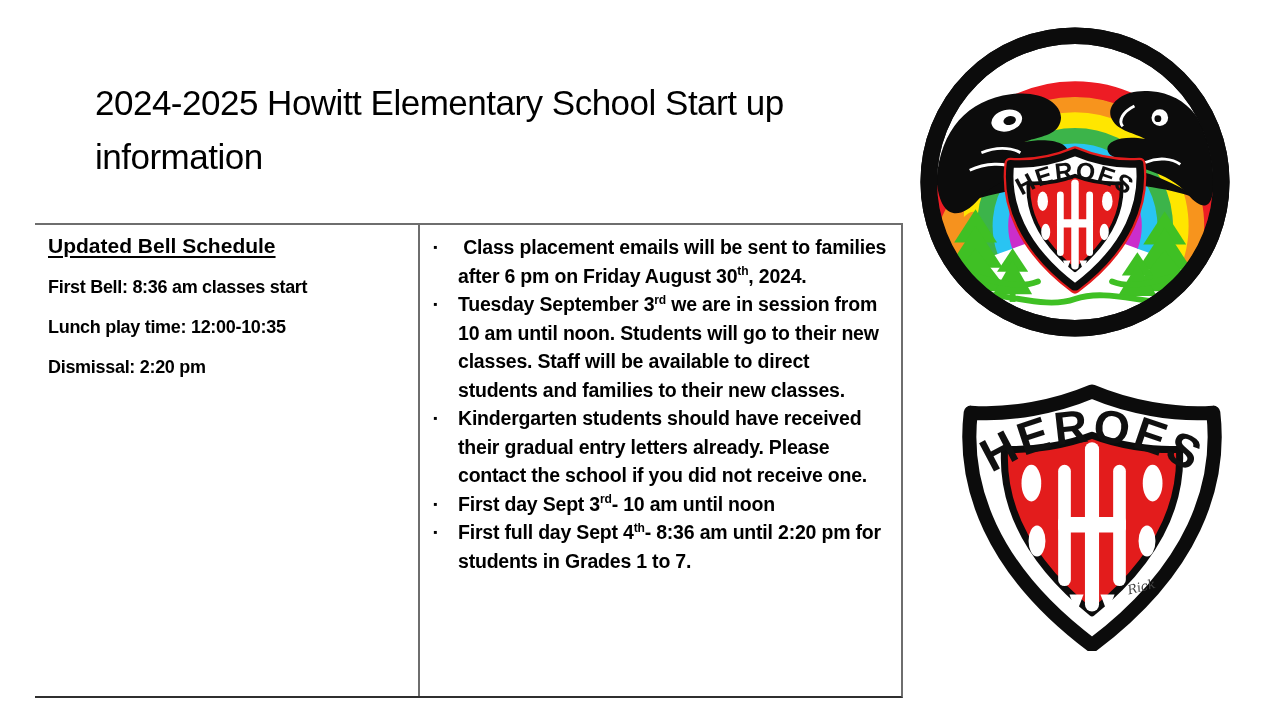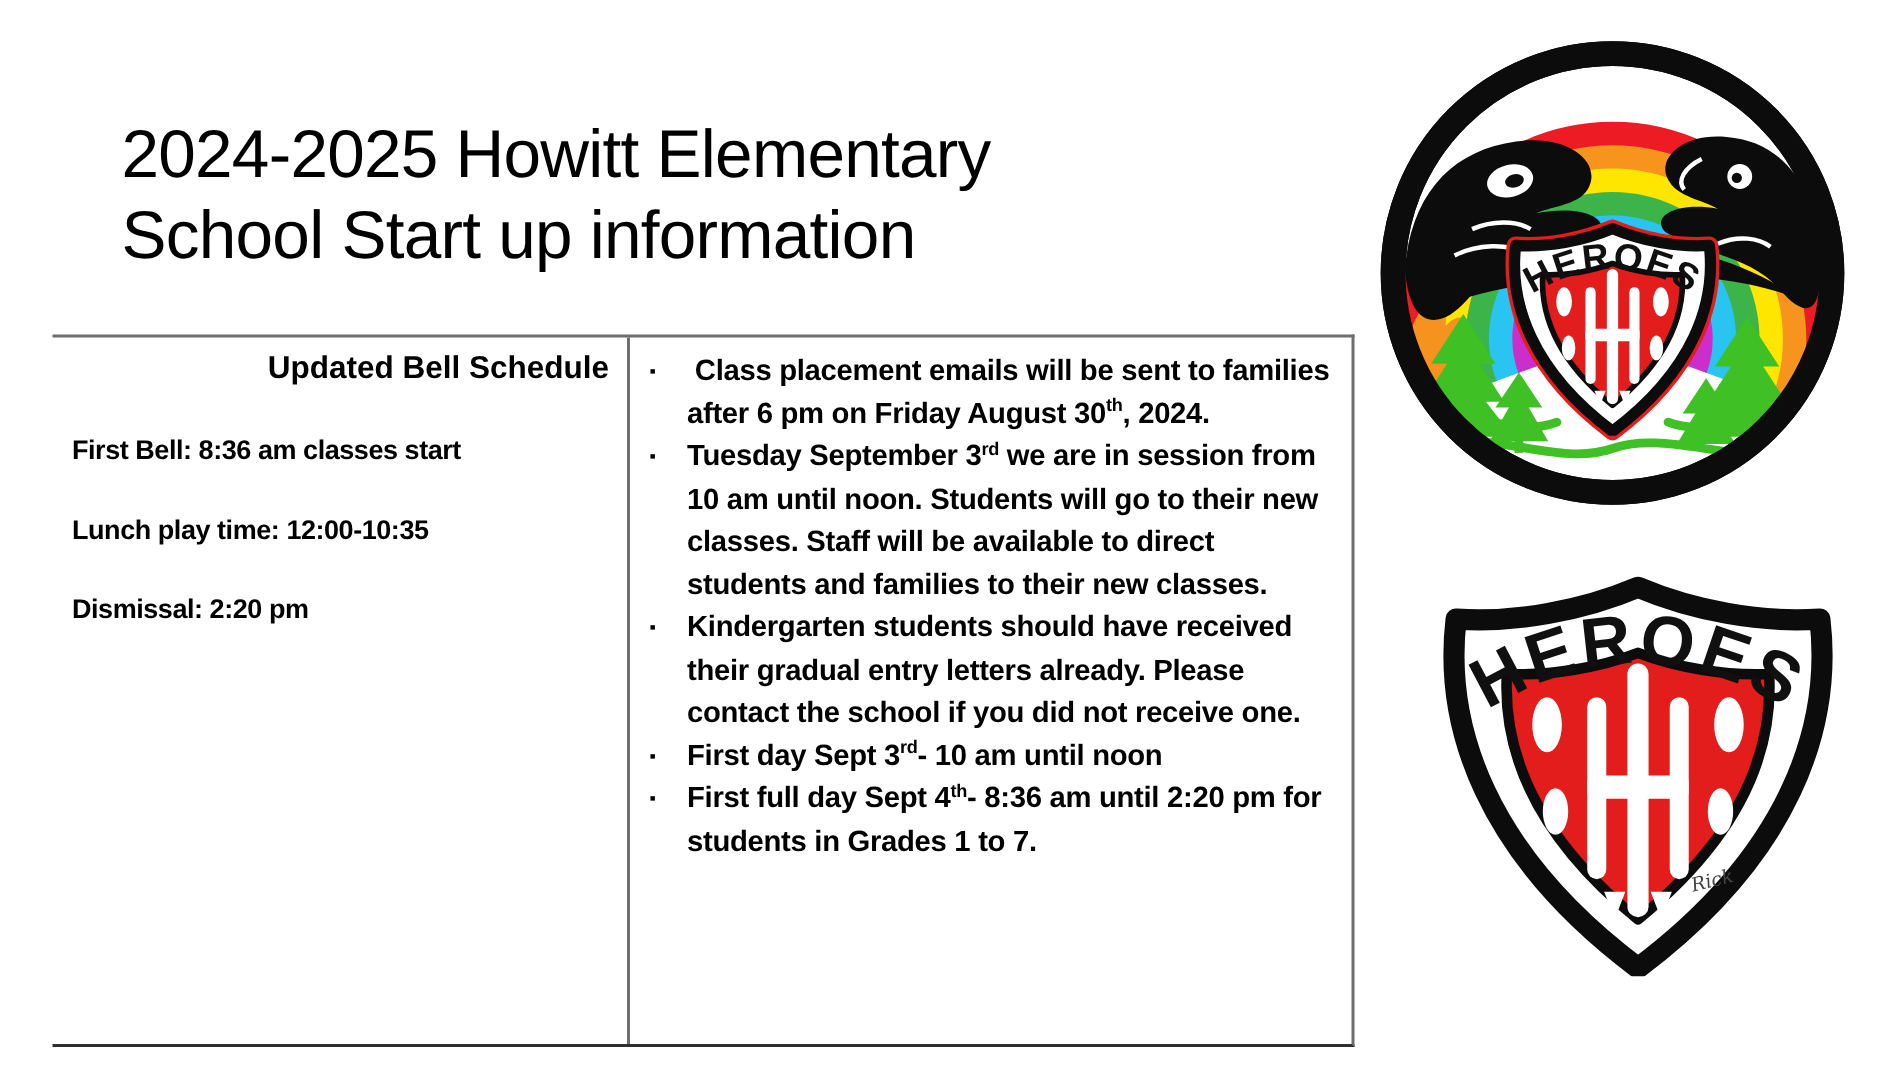--- a/index.html
+++ b/index.html
@@ -2,40 +2,40 @@
 <html><head>
 <meta charset="utf-8">
 <style>
   * { margin:0; padding:0; box-sizing:border-box; }
   html,body { background:#ffffff; }
   .slide{
     position:relative; width:1268px; height:713px; background:#ffffff;
     font-family:"Liberation Sans", sans-serif; color:#000; overflow:hidden;
   }
   .title{
-    position:absolute; left:81px; top:76px; width:700px;
-    font-size:45px; line-height:54px; font-weight:400; letter-spacing:-0.5px; color:#000;
+    position:absolute; left:95px; top:76px; width:700px;
+    font-size:35px; line-height:54px; font-weight:400; letter-spacing:-0.5px; color:#000;
   }
   .schedule-table{
     position:absolute; left:35px; top:223px; width:868px; height:475px;
     display:flex;
     border-top:2px solid #6e6e6e; border-bottom:2px solid #2f2f2f; border-right:2px solid #6e6e6e;
   }
   .cell{ font-weight:700; }
   .cell.left{
     width:385px; flex:0 0 385px; border-right:2px solid #6e6e6e;
     padding:8px 12px 8px 13px; overflow:hidden;
   }
   .cell.right{ flex:1; padding:8px 8px 8px 11px; }
   .bell-heading{
-    text-align:right; font-size:21px; line-height:26px;
-    text-decoration-thickness:2px; text-underline-offset:3px;
+    text-align:left; font-size:21px; line-height:26px;
+    text-decoration:underline; text-decoration-thickness:2px; text-underline-offset:3px;
   }
   .bell-item{
-    margin-top:29px; font-size:18px; line-height:24px;
+    margin-top:16px; font-size:18px; line-height:24px;
     letter-spacing:-0.3px; white-space:nowrap;
   }
   .bullet-row{ display:flex; align-items:flex-start; font-size:19.5px; line-height:28.5px; letter-spacing:-0.2px; }
   .bullet-marker{ flex:0 0 27px; width:27px; font-size:12px; line-height:28.5px; padding-left:2px; }
   .bullet-text{ flex:1; white-space:pre-wrap; }
   .bullet-text .u{ text-decoration-thickness:2px; text-underline-offset:3px; }
   .bullet-text sup{ font-size:0.62em; vertical-align:super; line-height:0;margin-top:30px; }
   .logo{ position:absolute; }
   .circle-logo{ left:919px; top:26px; width:312px; height:312px; }
   .shield-logo{ left:951px; top:383px; width:282px; height:268px; }

